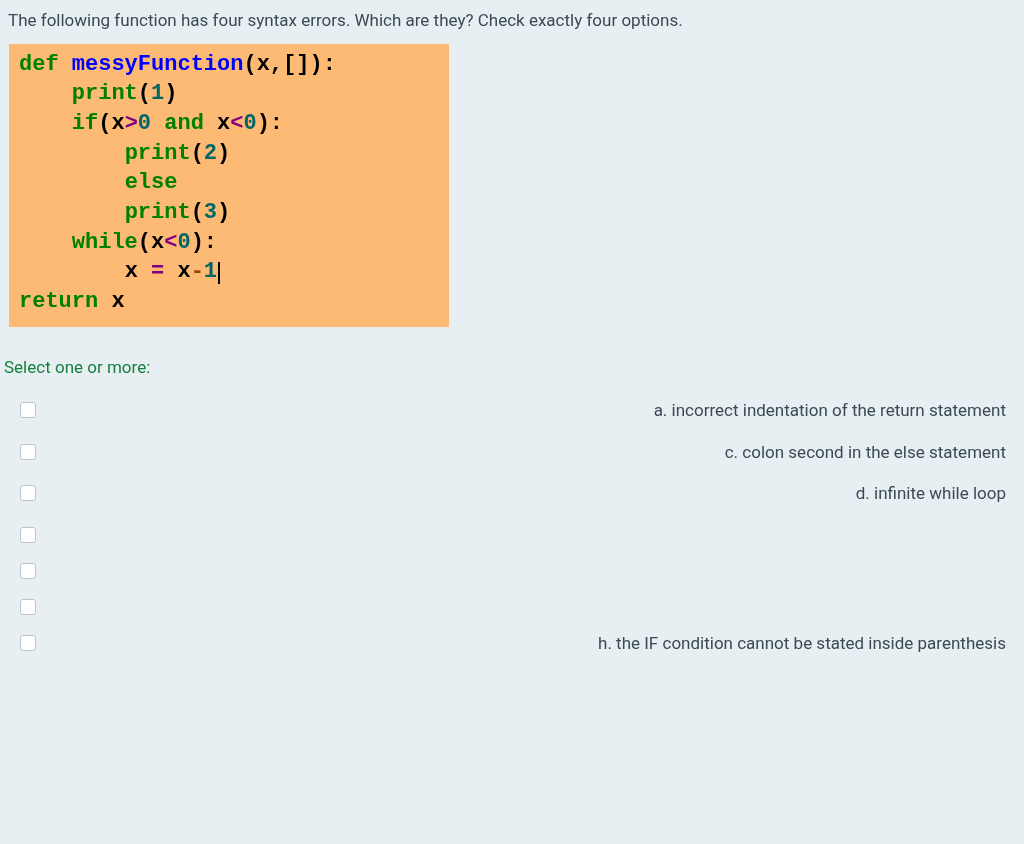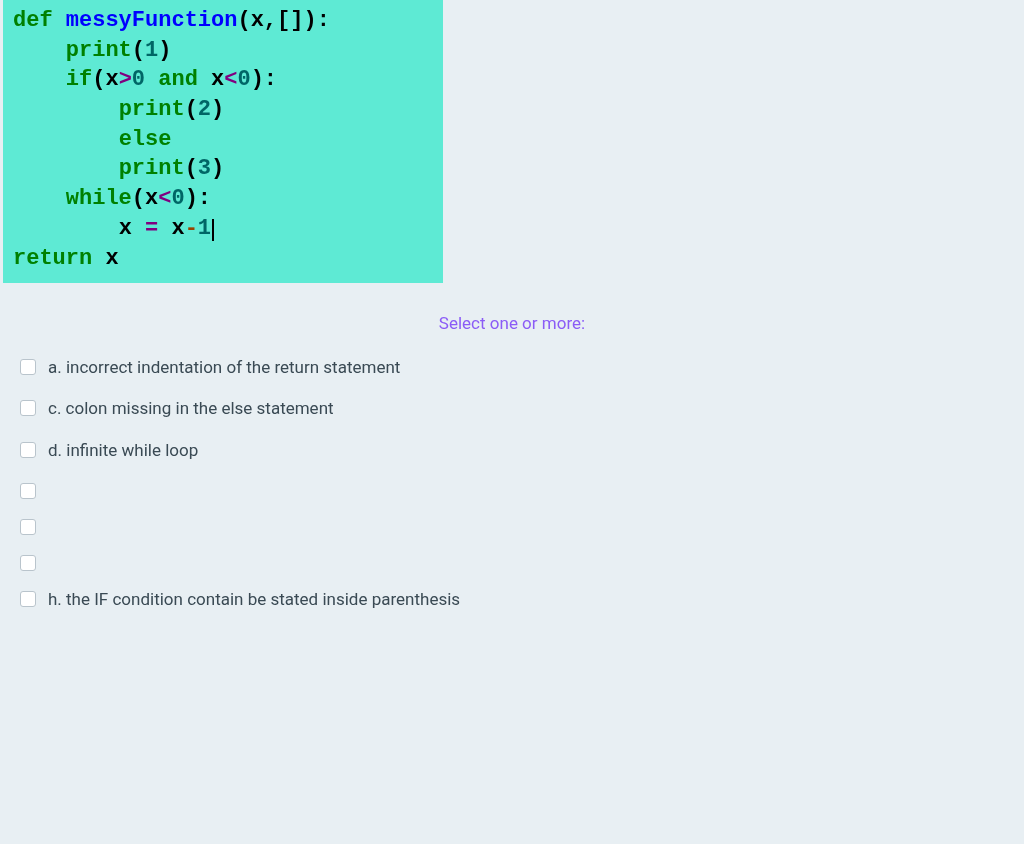--- a/index.html
+++ b/index.html
@@ -19,23 +19,23 @@
     }
     .container {
       padding: 0;
     }
     .question-text {
       padding: 8px 8px 10px 8px;
       color: #3a4a54;
       font-size: 17px;
     }
     .code-block {
-      background-color: #5eead4;
+      background-color: #fdba74;
       display: inline-block;
-      margin-left: 3px;
+      margin-left: 9px;
       padding: 6px 10px 10px 10px;
       font-family: "Courier New", Courier, monospace;
       font-size: 22px;
       font-weight: bold;
       line-height: 1.35;
       white-space: pre;
       width: 440px;
     }
     .kw-green { color: #008000; }
     .kw-blue { color: #0000ff; }
@@ -45,22 +45,21 @@
     .plain { color: #000000; }
     .cursor-bar {
       display: inline-block;
       border-left: 2px solid #000;
       height: 22px;
       vertical-align: text-bottom;
       margin-left: 1px;
     }
     .select-prompt {
       padding: 28px 4px 10px 4px;
-      color: #8b5cf6;
-      text-align: center;
+      color: #15803d;
     }
     .options {
       padding: 0 8px;
     }
     .option-row {
       display: flex;
       align-items: flex-start;
       padding: 8px 0;
       color: #3a4a54;
     }
@@ -73,61 +72,63 @@
       flex-shrink: 0;
       border: 1px solid #b9c4cc;
       border-radius: 3px;
       background: #fff;
       appearance: none;
       -webkit-appearance: none;
     }
     .option-text {
       flex: 1;
       padding-right: 10px;
+      text-align: right;
     }
   </style>
 </head>
 <body>
 
 <div class="container">
 
+  <div class="question-text">The following function has four syntax errors. Which are they? Check exactly four options.</div>
 
   <div class="code-block"><span class="kw-green">def</span><span class="plain"> </span><span class="kw-blue">messyFunction</span><span class="plain">(x,[]):</span>
     <span class="kw-green">print</span><span class="plain">(</span><span class="num-lit">1</span><span class="plain">)</span>
     <span class="kw-green">if</span><span class="plain">(x</span><span class="op-purple">&gt;</span><span class="num-lit">0</span><span class="plain"> </span><span class="kw-green">and</span><span class="plain"> x</span><span class="op-purple">&lt;</span><span class="num-lit">0</span><span class="plain">):</span>
         <span class="kw-green">print</span><span class="plain">(</span><span class="num-lit">2</span><span class="plain">)</span>
         <span class="kw-green">else</span>
         <span class="kw-green">print</span><span class="plain">(</span><span class="num-lit">3</span><span class="plain">)</span>
     <span class="kw-green">while</span><span class="plain">(x</span><span class="op-purple">&lt;</span><span class="num-lit">0</span><span class="plain">):</span>
         <span class="plain">x </span><span class="op-purple">=</span><span class="plain"> x</span><span class="op-brown">-</span><span class="num-lit">1</span><span class="cursor-bar"></span>
 <span class="kw-green">return</span><span class="plain"> x</span></div>
 
   <div class="select-prompt">Select one or more:</div>
 
   <div class="options">
     <div class="option-row">
       <input type="checkbox" style="">
       <span class="option-text">a. incorrect indentation of the return statement</span>
     </div>
     <div class="option-row">
       <input type="checkbox" style="">
-      <span class="option-text">c. colon missing in the else statement</span>
+      <span class="option-text">c. colon second in the else statement</span>
     </div>
     <div class="option-row">
       <input type="checkbox" style="">
       <span class="option-text">d. infinite while loop</span>
     </div>
     <div class="option-row">
       <input type="checkbox" style="">
     </div>
     <div class="option-row">
       <input type="checkbox" style="">
     </div>
     <div class="option-row">
       <input type="checkbox" style="">
     </div>
     <div class="option-row">
       <input type="checkbox" style="">
-      <span class="option-text">h. the IF condition contain be stated inside parenthesis</span>
+      <span class="option-text">h. the IF condition cannot be stated inside parenthesis</span>
     </div>
   </div>
 
 </div>
 
 </body></html>

